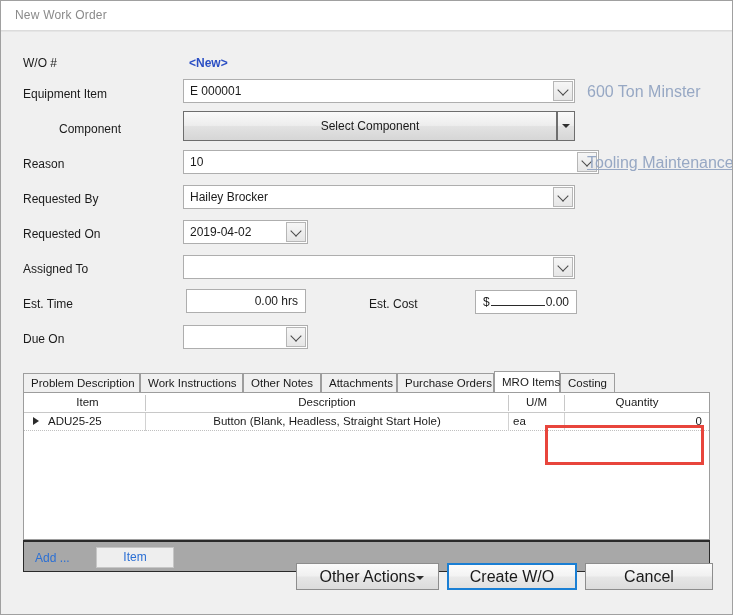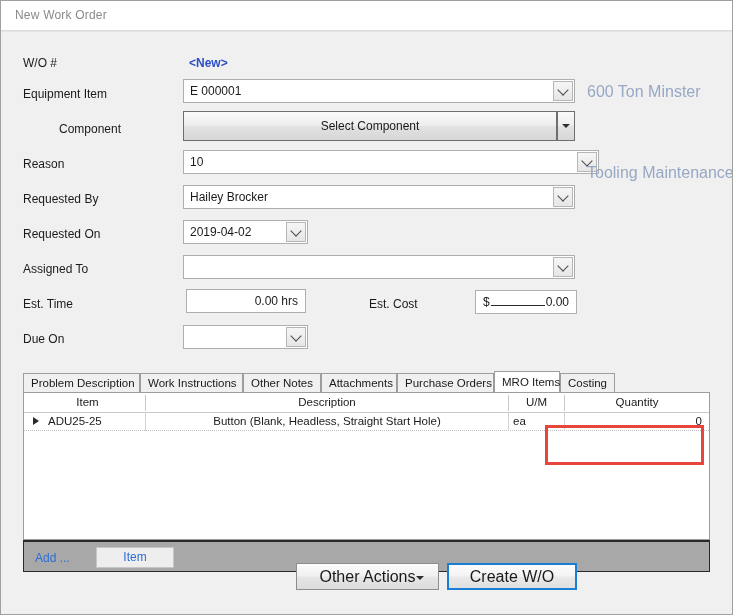--- a/index.html
+++ b/index.html
@@ -335,21 +335,21 @@
         <i class="caret-sm"></i>
       </div>
 
     <div class="lbl" style="left:22px; top:125px;">Reason</div>
     <div class="field" style="left:182px; top:118px; width:416px;">
       <span class="val">10</span>
       <span class="combo-btn">
           <i class="chev"></i>
         </span>
     </div>
-    <div class="side-lbl" style="left:586px; top:132px;">Tooling Maintenance</div>
+    <div class="side-lbl" style="left:586px; top:122px;text-decoration:underline;">Tooling Maintenance</div>
 
     <div class="lbl" style="left:22px; top:160px;">Requested By</div>
     <div class="field" style="left:182px; top:153px; width:392px;">
       <span class="val">Hailey Brocker</span>
       <span class="combo-btn">
           <i class="chev"></i>
         </span>
     </div>
 
     <div class="lbl" style="left:22px; top:195px;">Requested On</div>
@@ -430,15 +430,16 @@
     <div class="grid-toolbar">
       <span class="add-link">Add ...</span>
       <span class="item-btn">Item</span>
     </div>
 
     <div class="btn" style="left:295px; top:531px; width:143px;">
       <span>Other Actions</span>
       <i class="bcaret"></i>
     </div>
     <div class="btn default" style="left:446px; top:531px; width:130px;">Create W/O</div>
+    <div class="btn" style="left:584px; top:531px; width:128px;">Cancel</div>
 
   </div>
 </div>
 
 </body></html>

